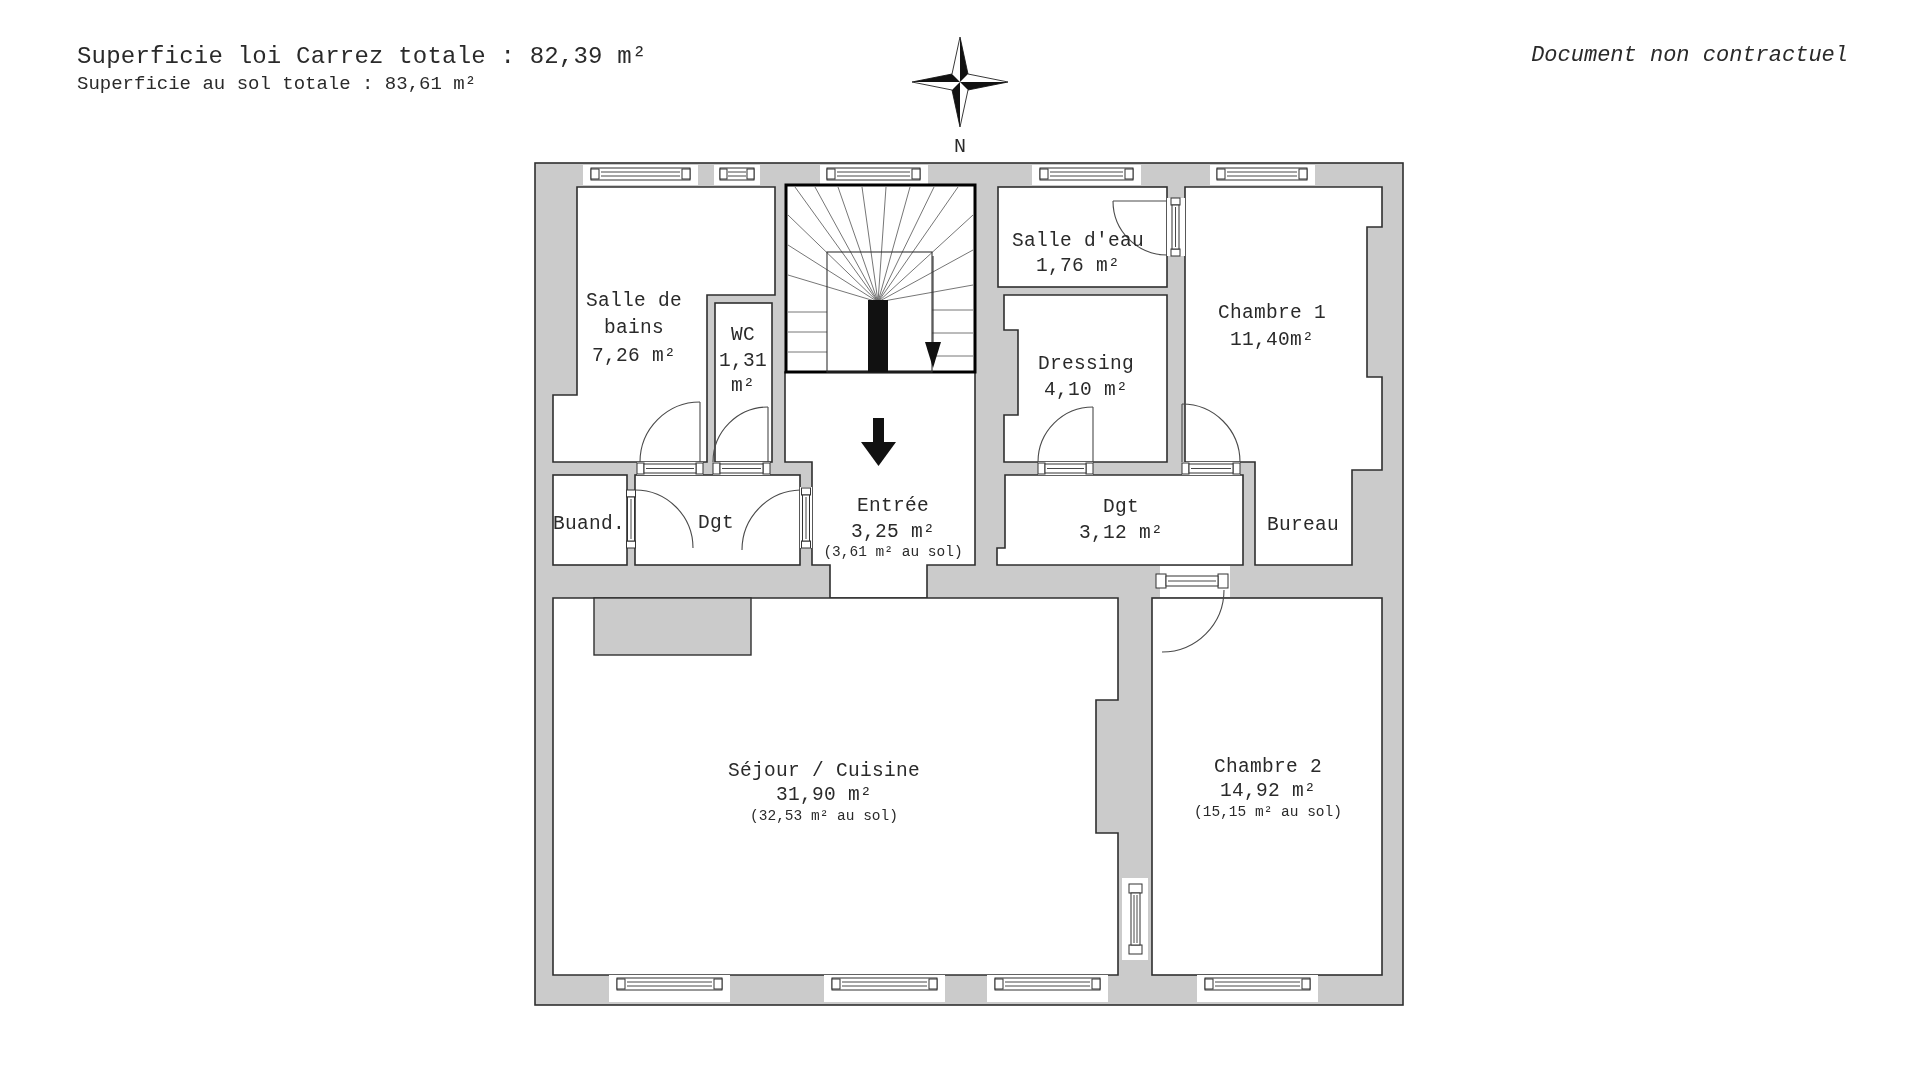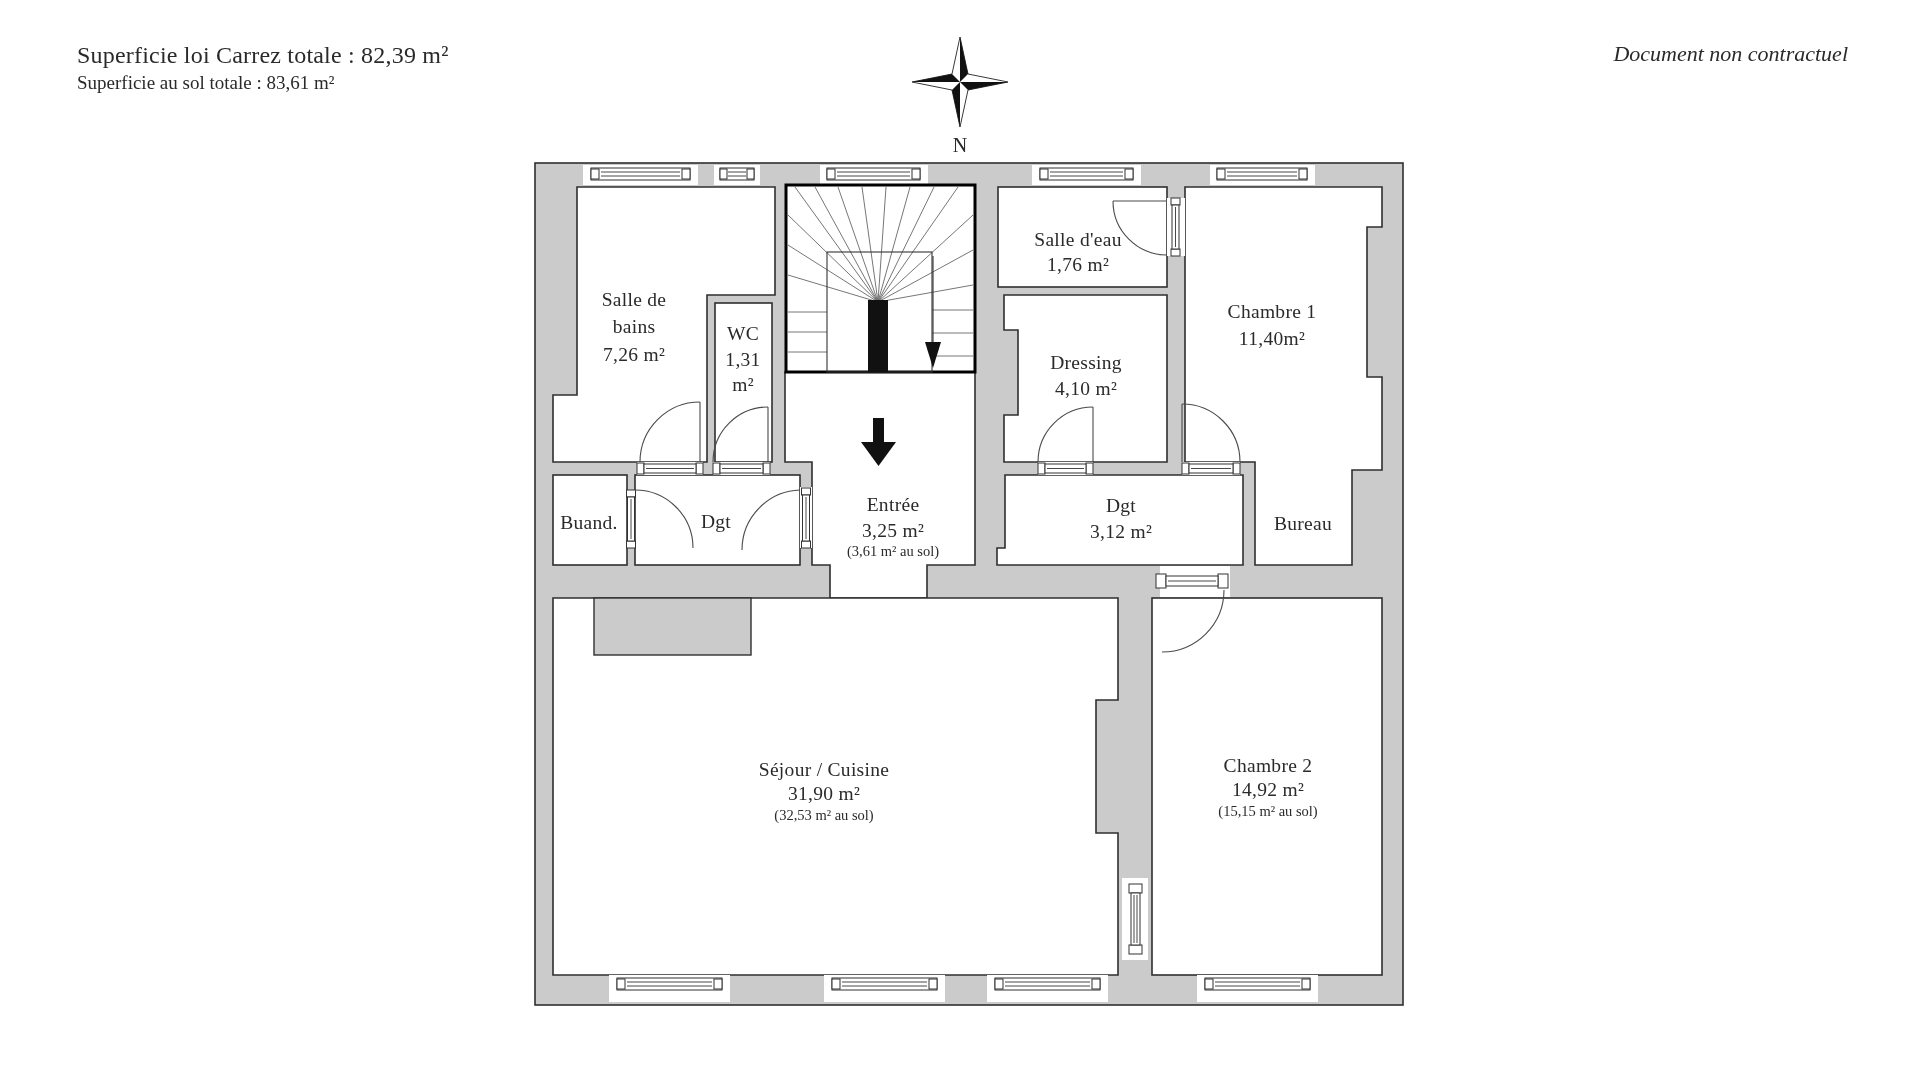--- a/index.html
+++ b/index.html
@@ -1,16 +1,16 @@
 <!DOCTYPE html>
 <html><head>
 <meta charset="utf-8">
 <style>
   html,body{margin:0;padding:0;background:#fff;width:1920px;height:1080px;overflow:hidden;}
-  .page{position:relative;width:1920px;height:1015px;font-family:Liberation Serif, serif;}
+  .page{position:relative;width:1920px;height:1015px;font-family:Liberation Mono, monospace;}
   svg{display:block;}
   .wall{fill:#cbcbcb;stroke:#2f2f2f;stroke-width:1.6;}
   .room{fill:#ffffff;stroke:#2f2f2f;stroke-width:1.6;stroke-linejoin:miter;}
   .open{fill:#ffffff;stroke:none;}
   .blk{fill:#cbcbcb;stroke:#2f2f2f;stroke-width:1.4;}
   .win{fill:#ffffff;stroke:#333;stroke-width:1;}
   .winline{stroke:#333;stroke-width:0.9;fill:none;}
   .arc{fill:none;stroke:#4a4a4a;stroke-width:1.1;}
   .leaf{stroke:#4a4a4a;stroke-width:1.1;}
   .stairbox{fill:#ffffff;stroke:#000;stroke-width:3;}

